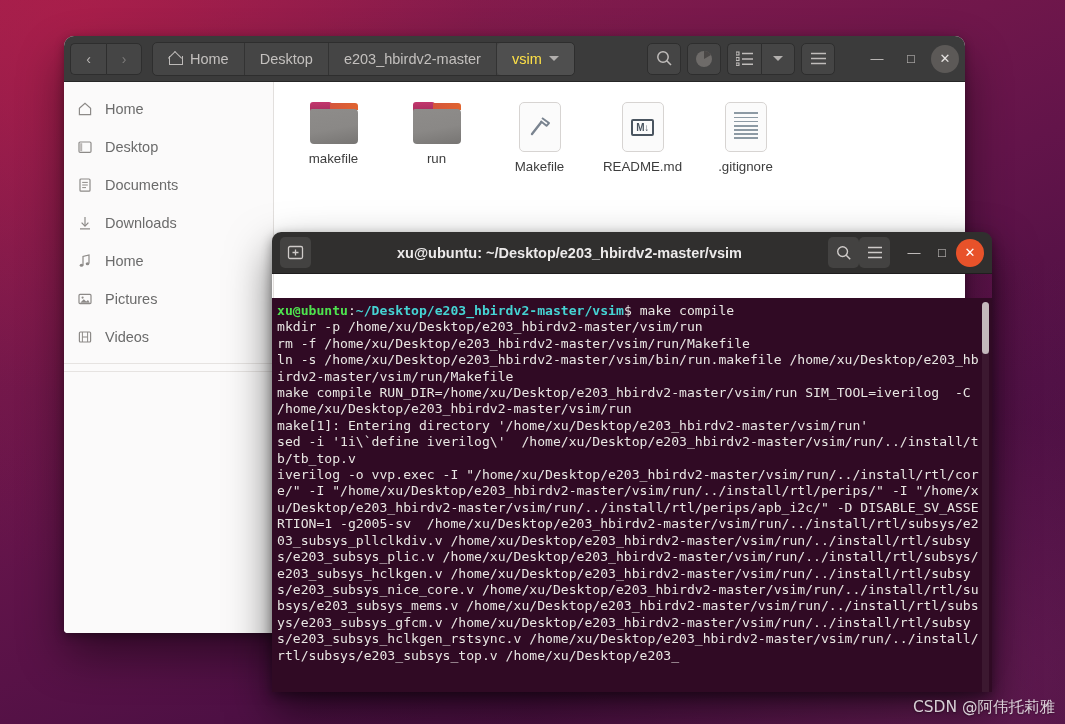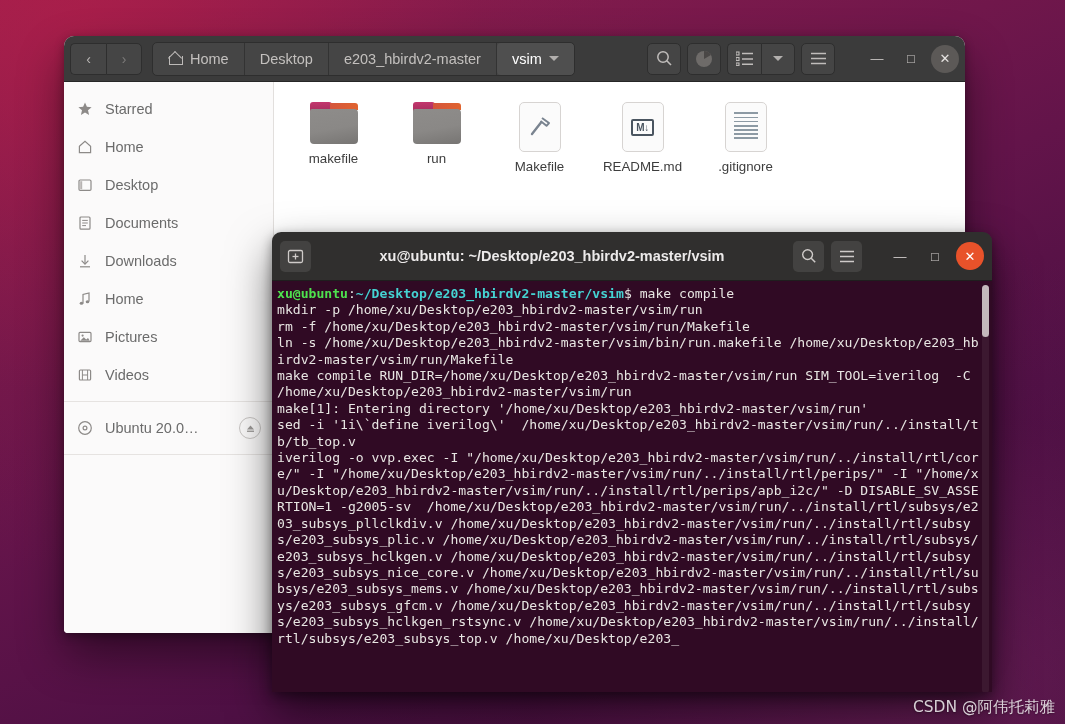--- a/index.html
+++ b/index.html
@@ -64,21 +64,21 @@
   .crumb {
     height: 32px; display: flex; align-items: center; gap: 7px;
     padding: 0 15px;
     color: #c3c0be; font-size: 14.5px;
     border-right: 1px solid #333;
     white-space: nowrap;
   }
   .crumb:last-child { border-right: none; }
   .crumb.active {
     background: #4f4f4f;
-    color: #ffffff;
+    color: #fde047;
     border-radius: 4px;
   }
   .home-ico { display:inline-block; width: 15px; height: 13px; position: relative; }
   .home-ico::before {
     content:""; position:absolute; left:1px; top:4px; width:12px; height:8px;
     border:1.4px solid #bdbab8; border-top:none;
   }
   .home-ico::after {
     content:""; position:absolute; left:1.5px; top:1px; width:9px; height:9px;
     border-left:1.4px solid #bdbab8; border-top:1.4px solid #bdbab8;
@@ -166,41 +166,42 @@
 
   
   #term-window {
     position: absolute; left: 272px; top: 232px;
     width: 720px; height: 460px;
     border-radius: 9px 9px 0 0;
     box-shadow: 0 20px 44px rgba(0,0,0,0.55), 0 4px 12px rgba(0,0,0,0.4);
     overflow: hidden;
   }
   .term-header {
-    height: 49px; background: #302f2e;
-    display: flex; align-items: center; padding: 11px 8px; gap: 7px;
+    height: 42px; background: #302f2e;
+    display: flex; align-items: center; padding: 11px 8px; 
     border-bottom: 1px solid #1f1e1e;
   }
   .term-title {
     flex: 1; text-align: center;
     color: #eceaea; font-size: 14.5px; font-weight: bold;
     white-space: nowrap; overflow: hidden;
   }
   .tmbtn {
     width: 31px; height: 31px; background: #434241;
     border-radius: 5px; display:flex;align-items:center;justify-content:center;
     color:#cfcbc9;
   }
   .twbtn { width:28px;height:28px;display:flex;align-items:center;justify-content:center;color:#cfcbc9;font-size:13px;border-radius:50%; }
   .twbtn.close { background:#e8522a; color:#fff; }
   .term-body {
     position: relative;
     height: 418px; background: #300a24;
     padding: 5px 0 0 5px;
     overflow: hidden;
+    margin-top: 24px;
   }
   .term-text {
     font-family: "DejaVu Sans Mono", "Liberation Mono", monospace;
     font-size: 13.1px; line-height: 16.4px;
     color: #e8e6e3; white-space: pre-wrap; word-break: break-all;
     width: 706px;
   }
   .p-user { color: #4ee24e; font-weight: bold; }
   .p-colon { color: #e8e6e3; }
   .p-path { color: #45d3d3; font-weight: bold; }
@@ -292,28 +293,20 @@
       <div class="wbtn">—</div>
       <div class="wbtn">□</div>
       <div class="wbtn close">✕</div>
     </div>
 
     <div class="fm-body">
 
       <div class="sidebar">
 
 
-        <div class="side-item">
-          <span class="side-ico">
-            <svg width="16" height="16" viewBox="0 0 16 16">
-                <path d="M8 1.4 L9.9 5.8 L14.6 6.2 L11 9.3 L12.1 13.9 L8 11.4 L3.9 13.9 L5 9.3 L1.4 6.2 L6.1 5.8 Z" fill="#8d8a88"></path>
-              </svg>
-          </span>
-          <span>Starred</span>
-        </div>
 
         <div class="side-item">
           <span class="side-ico">
             <svg width="16" height="16" viewBox="0 0 16 16">
                 <path d="M2.4 7.2 L8 2.4 L13.6 7.2 L13.6 13.6 L2.4 13.6 Z" fill="none" stroke="#8d8a88" stroke-width="1.2"></path>
               </svg>
           </span>
           <span>Home</span>
         </div>
 
@@ -380,35 +373,20 @@
                 <line x1="10.6" y1="3" x2="10.6" y2="13" stroke="#8d8a88" stroke-width="1"></line>
                 <line x1="5.4" y1="8" x2="10.6" y2="8" stroke="#8d8a88" stroke-width="1"></line>
               </svg>
           </span>
           <span>Videos</span>
         </div>
 
 
         <div class="side-sep"></div>
 
-        <div class="side-item">
-          <span class="side-ico">
-            <svg width="16" height="16" viewBox="0 0 16 16">
-                <circle cx="8" cy="8" r="6.3" fill="none" stroke="#8d8a88" stroke-width="1.2"></circle>
-                <circle cx="8" cy="8" r="1.9" fill="none" stroke="#8d8a88" stroke-width="1.2"></circle>
-              </svg>
-          </span>
-          <span>Ubuntu 20.0…</span>
-          <span class="eject">
-            <svg width="11" height="11" viewBox="0 0 11 11">
-                <path d="M5.5 2.4 L9 6.4 L2 6.4 Z" fill="#9b9896"></path>
-                <rect x="2" y="7.6" width="7" height="1.3" fill="#9b9896"></rect>
-              </svg>
-          </span>
-        </div>
 
         <div class="side-sep"></div>
 
       </div>
 
       <div class="files-area">
 
 
         <div class="file-cell">
           <div class="folder-ico">

